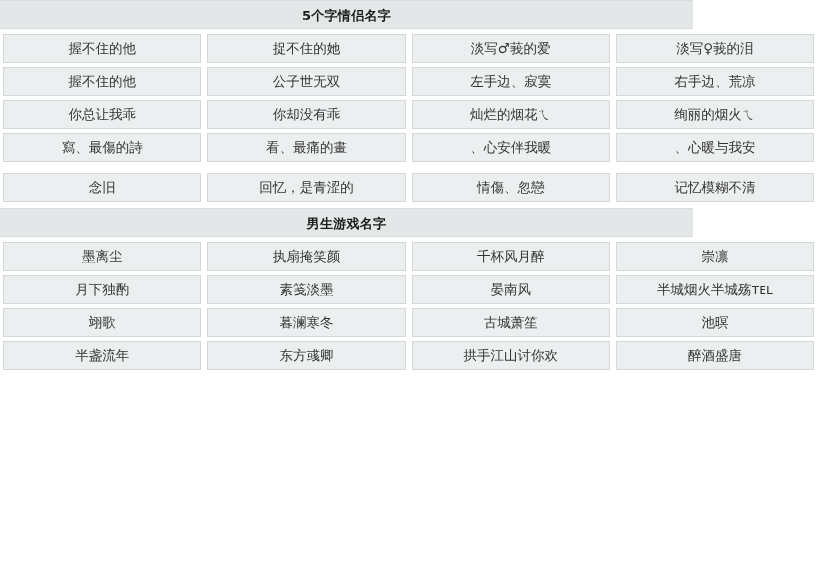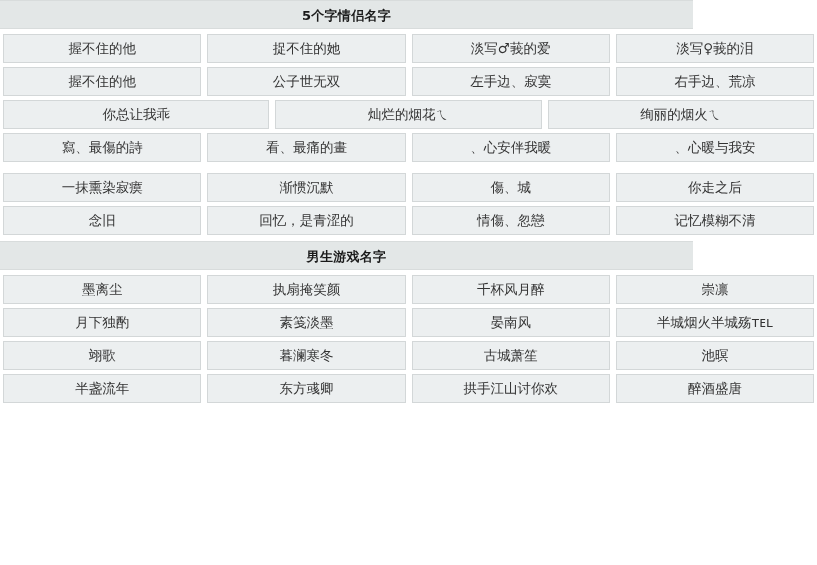--- a/index.html
+++ b/index.html
@@ -81,42 +81,37 @@
         <div class="cell">淡写♀莪的泪</div>
       </div>
       <div class="grid-row">
         <div class="cell">握不住的他</div>
         <div class="cell">公子世无双</div>
         <div class="cell">左手边、寂寞</div>
         <div class="cell">右手边、荒凉</div>
       </div>
       <div class="grid-row">
         <div class="cell">你总让我乖</div>
+        <div class="cell">你却没有乖</div>
         <div class="cell">灿烂的烟花ㄟ</div>
         <div class="cell">绚丽的烟火ㄟ</div>
       </div>
       <div class="grid-row">
         <div class="cell">寫、最傷的詩</div>
         <div class="cell">看、最痛的畫</div>
         <div class="cell">、心安伴我暖</div>
         <div class="cell">、心暖与我安</div>
       </div>
     </div>
   </div>
 
   <div class="section-gap"></div>
 
   <div class="section">
     <div class="grid">
-      <div class="grid-row">
-        <div class="cell">一抹熏染寂瘼</div>
-        <div class="cell">渐惯沉默</div>
-        <div class="cell">傷、城</div>
-        <div class="cell">你走之后</div>
-      </div>
       <div class="grid-row">
         <div class="cell">念旧</div>
         <div class="cell">回忆，是青涩的</div>
         <div class="cell">情傷、忽戀</div>
         <div class="cell">记忆模糊不清</div>
       </div>
     </div>
   </div>
 
   <div class="section-gap"></div>

